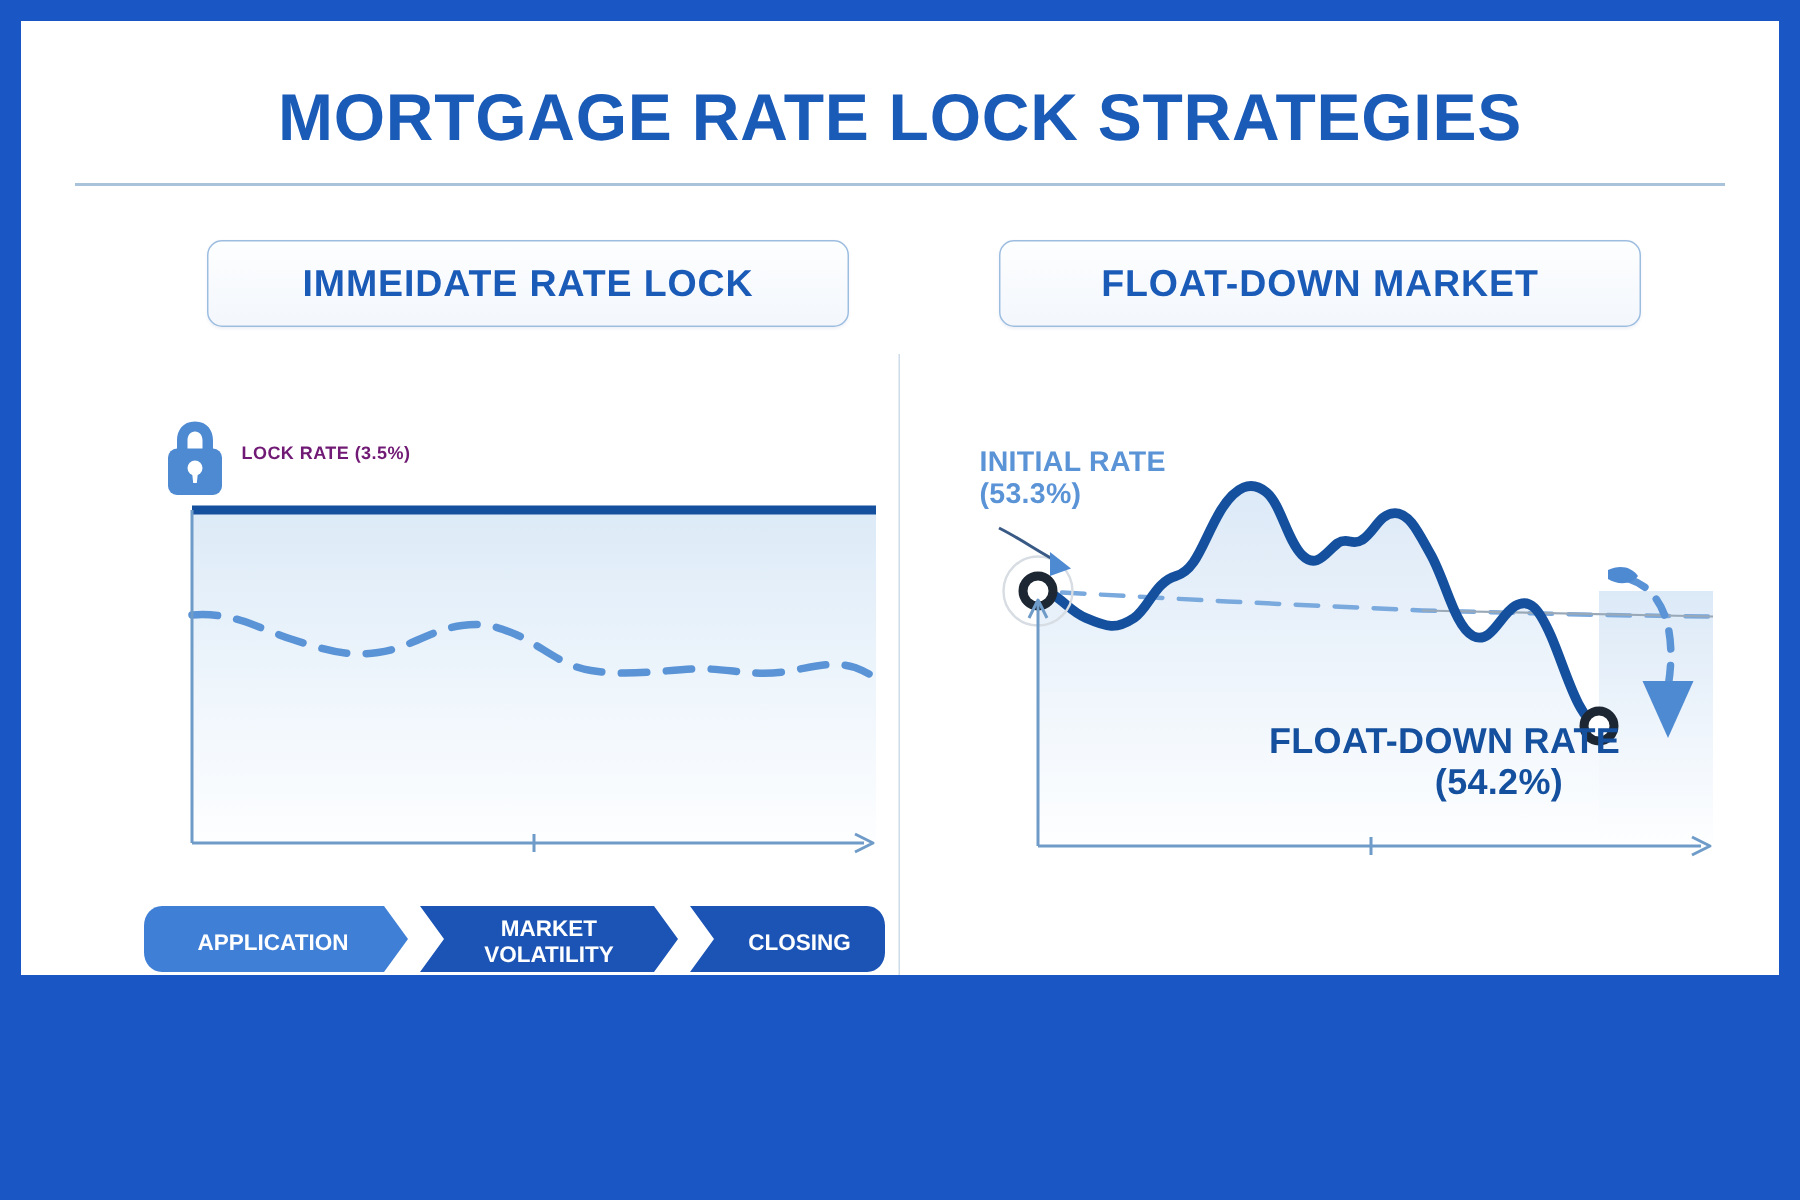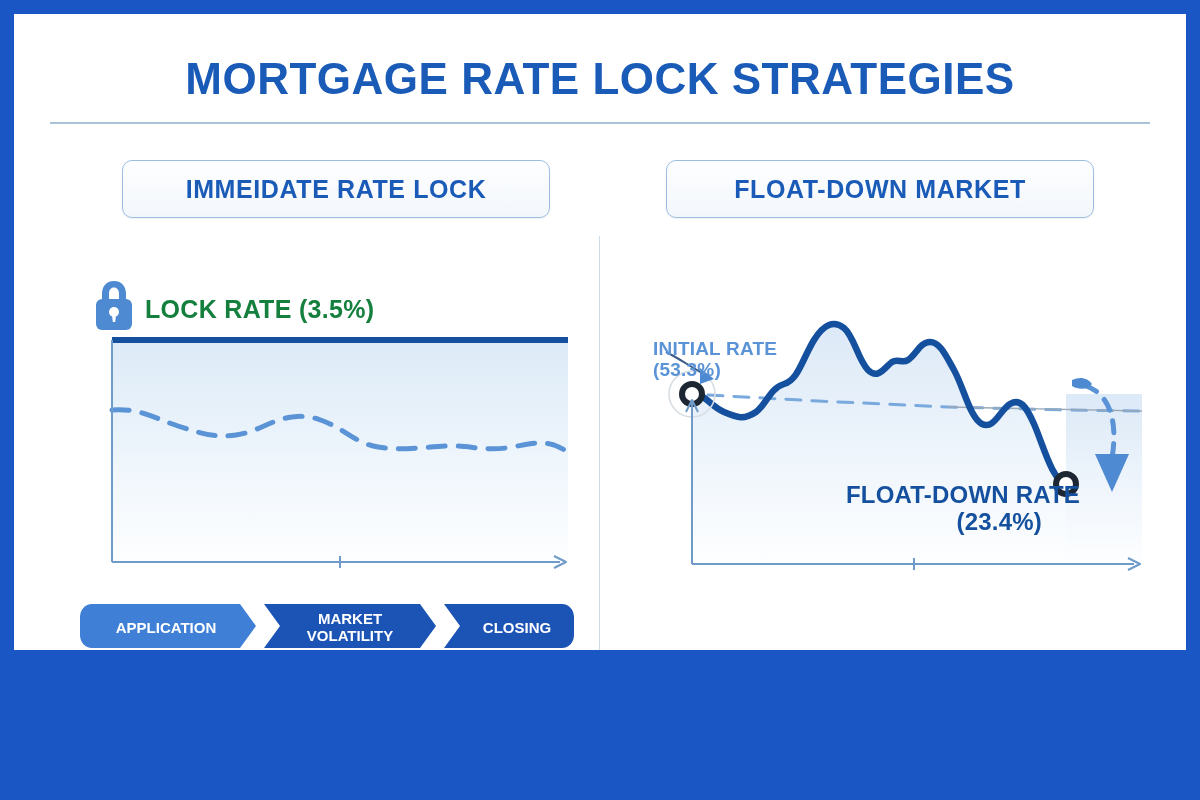--- a/index.html
+++ b/index.html
@@ -26,56 +26,56 @@
     position:absolute;left:36px;top:108px;
     width:1100px;height:2px;
     background:#a9c3da;
   }
   .divider{
     position:absolute;left:585px;top:222px;
     width:1px;height:530px;
     background:#cddce8;
   }
   .panel{position:absolute;top:0;width:586px;height:772px;}
-  .panel-left{left:0;text-decoration:underline;}
+  .panel-left{left:16px;text-decoration:underline;}
   .panel-right{left:586px;}
 
   .head-pill{
     position:absolute;top:146px;
     height:56px;
     border:1.5px solid #9dbde0;
     border-radius:10px;
     background:linear-gradient(180deg,#fdfeff 0%,#f3f7fc 100%);
     display:flex;align-items:center;justify-content:center;
     box-shadow:0 1px 2px rgba(40,80,140,.08);
   }
   .head-pill span{
     font-size:25px;font-weight:bold;letter-spacing:0.6px;
     color:#1b5bb8;white-space:nowrap;
   }
   .head-left{left:108px;width:426px;}
   .head-right{left:66px;width:426px;}
 
   .lock-label{
     position:absolute;left:131px;top:281px;
-    font-size:25px;font-weight:bold;letter-spacing:.3px;
-    color:#15803d;white-space:nowrap;
+    font-size:12px;font-weight:bold;letter-spacing:.3px;
+    color:#701a75;white-space:nowrap;
   }
   .lock-icon{position:absolute;left:78px;top:265px;}
 
   .chart{position:absolute;}
   .chart-left{left:88px;top:318px;}
   .chart-right{left:48px;top:288px;}
 
   .anno{
     position:absolute;font-weight:bold;line-height:1.12;
     white-space:nowrap;
   }
   .anno-initial{
-    left:639px;top:284px;font-size:19px;color:#5a93d6;letter-spacing:.2px;margin-top:40px;
+    left:639px;top:284px;font-size:19px;color:#5a93d6;letter-spacing:.2px;
   }
   .anno-float{
     left:832px;top:468px;font-size:24px;color:#14509e;
     text-align:right;width:196px;letter-spacing:.2px;
   }
 
   .timeline{position:absolute;top:588px;height:45px;}
   .tl-left{left:66px;}
 
   .wave{position:absolute;top:645px;}
@@ -215,16 +215,16 @@
 
   </div>
 
   <div class="anno anno-initial">
     <div>INITIAL RATE</div>
     <div>(53.3%)</div>
   </div>
 
   <div class="anno anno-float">
     <div>FLOAT-DOWN RATE</div>
-    <div>(23.4%)</div>
+    <div>(54.2%)</div>
   </div>
 
 </div>
 
 </body></html>

